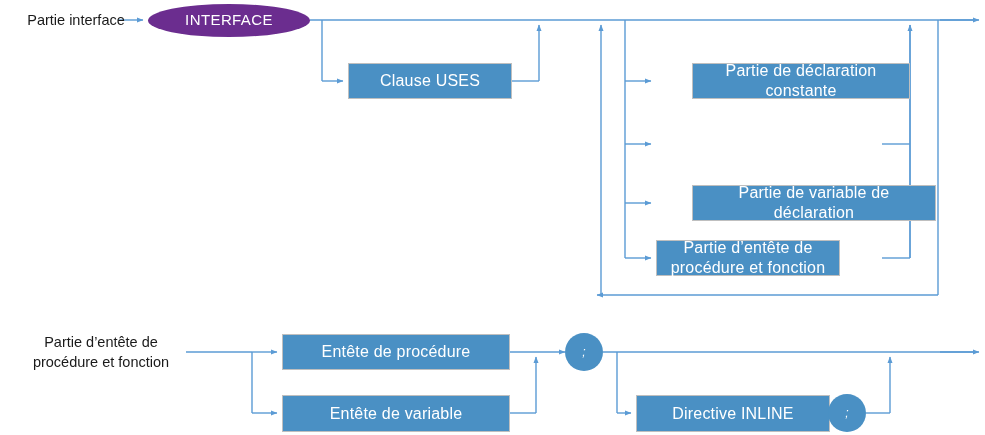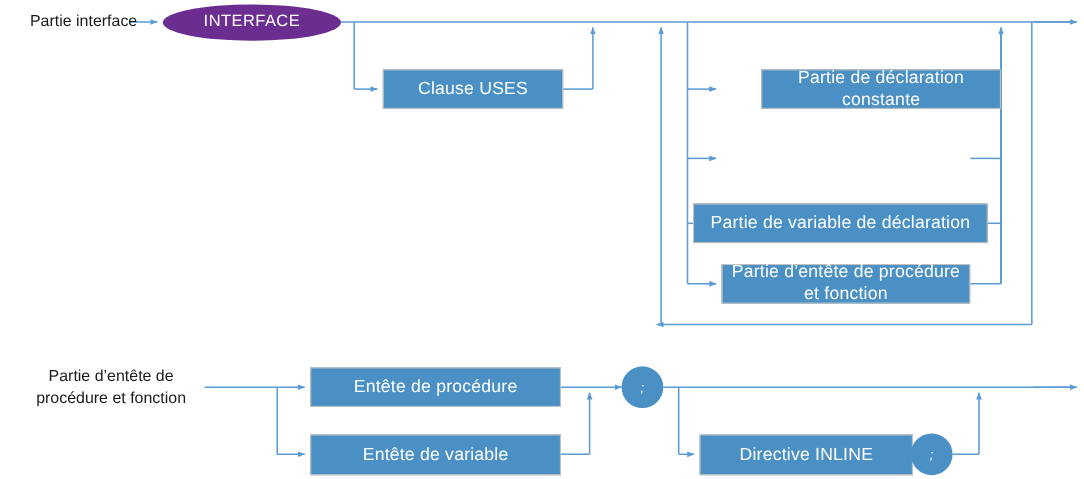--- a/index.html
+++ b/index.html
@@ -136,23 +136,23 @@
 
   <div class="label label-left" style="left:8px; top:11px; width:112px;">Partie interface</div>
 
   <div class="node ellipse" style="left:148px; top:4px; width:162px; height:33px;">INTERFACE</div>
 
   <div class="node box" style="left:348px; top:63px; width:164px; height:36px;">Clause USES</div>
 
   <div class="node box" style="left:692px; top:63px; width:218px; height:36px;">Partie de déclaration constante</div>
 
 
-  <div class="node box" style="left:630px; top:185px; width:268px; height:36px;">Partie de variable de déclaration</div>
+  <div class="node box" style="left:692px; top:185px; width:244px; height:36px;">Partie de variable de déclaration</div>
 
-  <div class="node box" style="left:656px; top:240px; width:226px; height:36px;">Partie d’entête de procédure et fonction</div>
+  <div class="node box" style="left:656px; top:240px; width:184px; height:36px;">Partie d’entête de procédure et fonction</div>
 
   <div class="label" style="left:16px; top:333px; width:170px;">
     <span>Partie d’entête de</span><br>
     <span>procédure et fonction</span>
   </div>
 
   <div class="node box" style="left:282px; top:334px; width:228px; height:36px;">Entête de procédure</div>
 
   <div class="node box" style="left:282px; top:395px; width:228px; height:37px;">Entête de variable</div>
 

